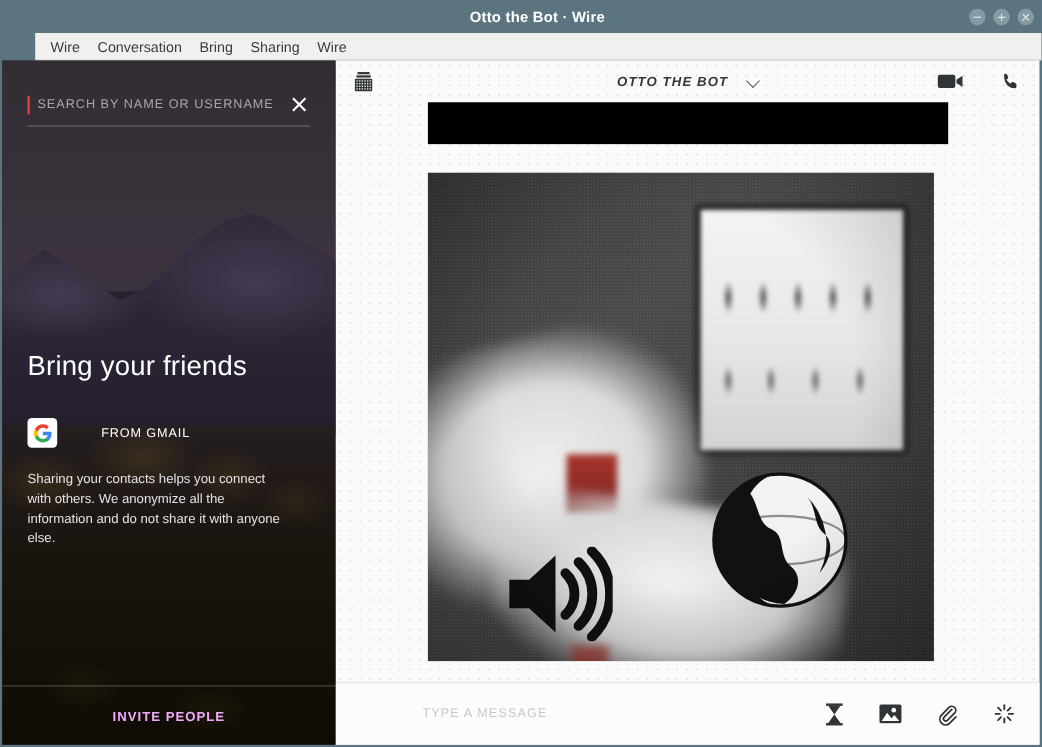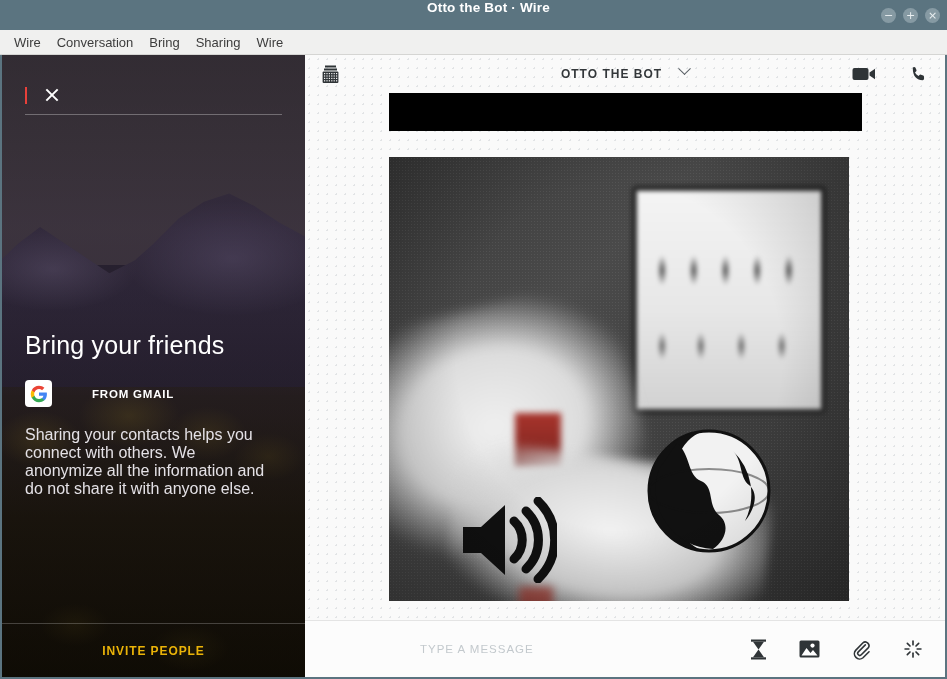--- a/index.html
+++ b/index.html
@@ -19,20 +19,21 @@
     background: #5b7480;
     display: flex;
     flex-direction: column;
   }
 
   
   .titlebar {
     height: 30px;
     background: #5b7480;
     display: flex;
+    align-items: center;
     justify-content: center;
     position: relative;
     flex: 0 0 30px;
     padding-left: 30px;
   }
   .titlebar-title {
     font-size: 13.5px;
     font-weight: bold;
     color: #ffffff;
     letter-spacing: .2px;
@@ -60,20 +61,21 @@
 
   
   .menubar {
     height: 25px;
     flex: 0 0 25px;
     background: #f0f0ef;
     border-bottom: 1px solid #d5d5d3;
     display: flex;
     align-items: center;
     padding-left: 6px;
+    margin-left: 32px;
   }
   .menu-item {
     font-size: 13px;
     color: #3c3c3c;
     padding: 2px 8px;
     cursor: default;
   }
 
   
   .body {
@@ -183,61 +185,61 @@
   
   .invite-block {
     margin-top: auto;
     padding: 0 23px 0 23px;
   }
   .invite-title {
     color: #ffffff;
     font-size: 25px;
     font-weight: normal;
     letter-spacing: .2px;
-    margin-bottom: 20px;
+    margin-bottom: 32px;
   }
   .gmail-row {
     display: flex;
     align-items: center;
     gap: 16px;
     margin-bottom: 19px;
     cursor: pointer;
   }
   .g-badge {
     width: 27px; height: 27px;
     background: #ffffff;
     border-radius: 4px;
     display: flex;
     align-items: center;
     justify-content: center;
     flex: 0 0 27px;
   }
   .gmail-label {
     color: #ffffff;
     font-size: 11.5px;
-    font-weight: bold;
+    font-weight: normal;
     letter-spacing: .8px;
     padding-left: 24px;
   }
   .invite-desc {
     color: #e4e1e6;
-    font-size: 16px;
+    font-size: 12px;
     line-height: 18px;
     max-width: 240px;
   }
   .spacer-bottom { height: 125px; }
 
   .invite-people {
     flex: 0 0 54px;
     height: 54px;
     border-top: 1px solid rgba(255,255,255,.22);
     display: flex;
     align-items: center;
     justify-content: center;
-    color: #eab308;
+    color: #f0abfc;
     font-size: 12px;
     font-weight: bold;
     letter-spacing: .9px;
     cursor: pointer;
   }
 
   
   .conv {
     flex: 1 1 auto;
     display: flex;
@@ -253,24 +255,25 @@
     height: 38px;
     display: flex;
     align-items: center;
     padding: 0 17px;
     position: relative;
   }
   .conv-title-wrap {
     position: absolute;
     left: 0; right: 0;
     display: flex;
-    align-items: flex-start;
+    align-items: flex-end;
     justify-content: center;
     gap: 18px;
     pointer-events: none;
+    font-style: italic;
   }
   .conv-title {
     font-size: 12px;
     font-weight: bold;
     letter-spacing: 1px;
     color: #33373a;
     pointer-events: auto;
     cursor: pointer;
   }
   .chev {
@@ -393,21 +396,21 @@
   }
   .msg-input {
     flex: 1 1 auto;
     border: none;
     outline: none;
     background: transparent;
     font-family: "Liberation Sans", sans-serif;
     font-size: 11.5px;
     letter-spacing: 1px;
     color: #333;
-    padding-left: 115px;
+    padding-left: 79px;
   }
   .msg-input::placeholder { color: #c3c9cd; }
   .input-icons {
     display: flex;
     align-items: center;
     gap: 32px;
     padding-right: 8px;
   }
   .in-icon { cursor: pointer; display: flex; align-items: center; justify-content: center; }
 </style>
@@ -439,20 +442,21 @@
       <div class="sb-sky"></div>
       <div class="sb-mtn"></div>
       <div class="sb-forest"></div>
       <div class="sb-tint"></div>
 
       <div class="sidebar-inner">
 
         <div class="search-wrap">
           <div class="search-row">
             <div class="search-caret"></div>
+            <input class="search-input" type="text" placeholder="SEARCH BY NAME OR USERNAME" style="">
             <div class="search-clear"></div>
           </div>
         </div>
 
         <div class="invite-block">
           <div class="invite-title">Bring your friends</div>
 
           <div class="gmail-row">
             <div class="g-badge">
               <svg width="18" height="18" viewBox="0 0 48 48">

